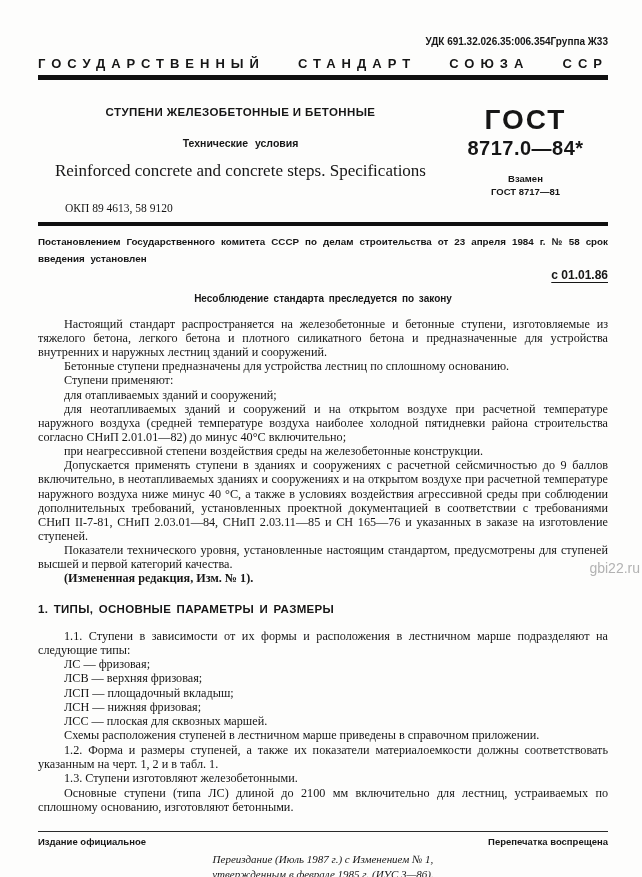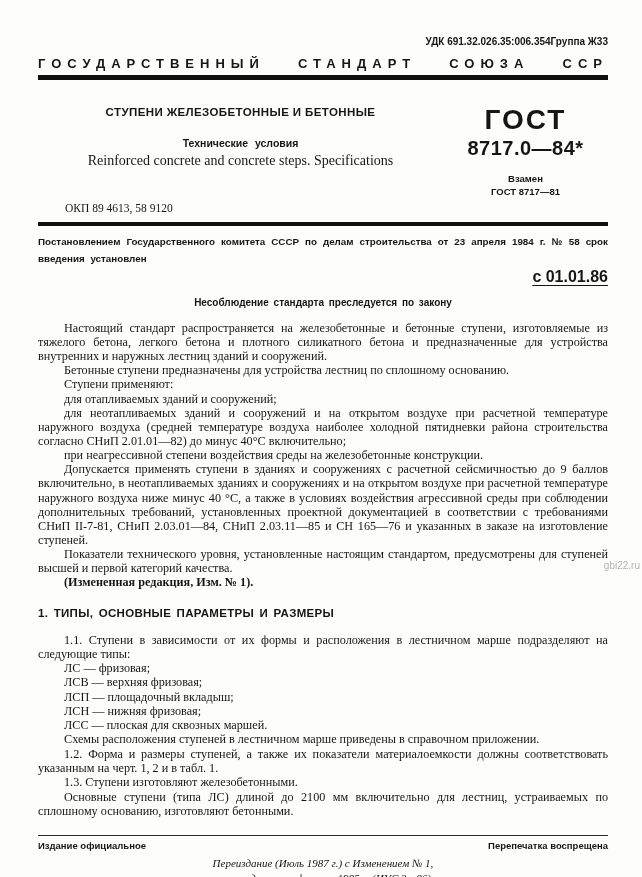--- a/index.html
+++ b/index.html
@@ -25,33 +25,33 @@
     font-weight:bold; font-size:13px;
   }
   .org-row span { letter-spacing:6px; white-space:nowrap; }
   .rule-thick { height:5px; background:#101010; margin-top:4px; }
   .rule-thick2 { height:4px; background:#101010; margin-top:8px; }
 
   .titleblock { display:flex; margin-top:26px; }
   .title-left { width:405px; text-align:center; }
   .doc-title { font-family:"Liberation Sans", sans-serif; font-weight:bold; font-size:11.5px; letter-spacing:.4px; }
   .doc-sub { font-family:"Liberation Sans", sans-serif; font-weight:bold; font-size:10.5px; margin-top:19px; word-spacing:4px; }
-  .doc-sub-en { font-size:14px; margin-top:4px; }
+  .doc-sub-en { font-size:17px; margin-top:12px; }
   .title-right { flex:1; text-align:center; }
   .gost-label { font-family:"Liberation Sans", sans-serif; font-weight:bold; font-size:28px; letter-spacing:2px; line-height:1; }
   .gost-number { font-family:"Liberation Sans", sans-serif; font-weight:bold; font-size:20px; margin-top:3px; letter-spacing:.5px; }
   .replaces { font-family:"Liberation Sans", sans-serif; font-weight:bold; font-size:9.5px; margin-top:13px; line-height:1.35; }
   .okp { font-size:11.5px; margin-top:3px; margin-left:27px; }
 
   .decree {
     font-family:"Liberation Sans", sans-serif; font-weight:bold; font-size:9.8px;
     text-align:justify; line-height:1.75; word-spacing:3px; margin:7px 0 0 0;
   }
   .effective {
-    font-family:"Liberation Sans", sans-serif; font-weight:bold; font-size:16px;
+    font-family:"Liberation Sans", sans-serif; font-weight:bold; font-size:12px;
     text-align:right; margin-top:1px;
   }
   .effective span { text-decoration:underline; text-underline-offset:3px; }
   .law {
     font-family:"Liberation Sans", sans-serif; font-weight:bold; font-size:10px;
     text-align:center; margin-top:11px; word-spacing:2px;
   }
 
   .bodytext p {
     margin:0; font-size:12.2px; line-height:1.16;
@@ -70,21 +70,21 @@
   .footer-rule { border-top:1.5px solid #2a2a2a; margin-top:17px; }
   .footer-row {
     display:flex; justify-content:space-between;
     font-family:"Liberation Sans", sans-serif; font-weight:bold; font-size:9.5px;
     margin-top:4px;
   }
   .reissue { text-align:center; font-style:italic; font-size:11px; line-height:1.35; margin-top:5px; }
 
   .watermark {
     position:absolute; top:560px; right:2px;
-    font-family:"Liberation Sans", sans-serif; font-size:10px; color:#b2b2b2;
+    font-family:"Liberation Sans", sans-serif; font-size:14px; color:#b2b2b2;
   }
 </style>
 </head>
 <body>
 
 <div class="page">
 
   <div class="toprow">
     <span>УДК 691.32.026.35:006.354</span>
     <span>Группа Ж33</span>

